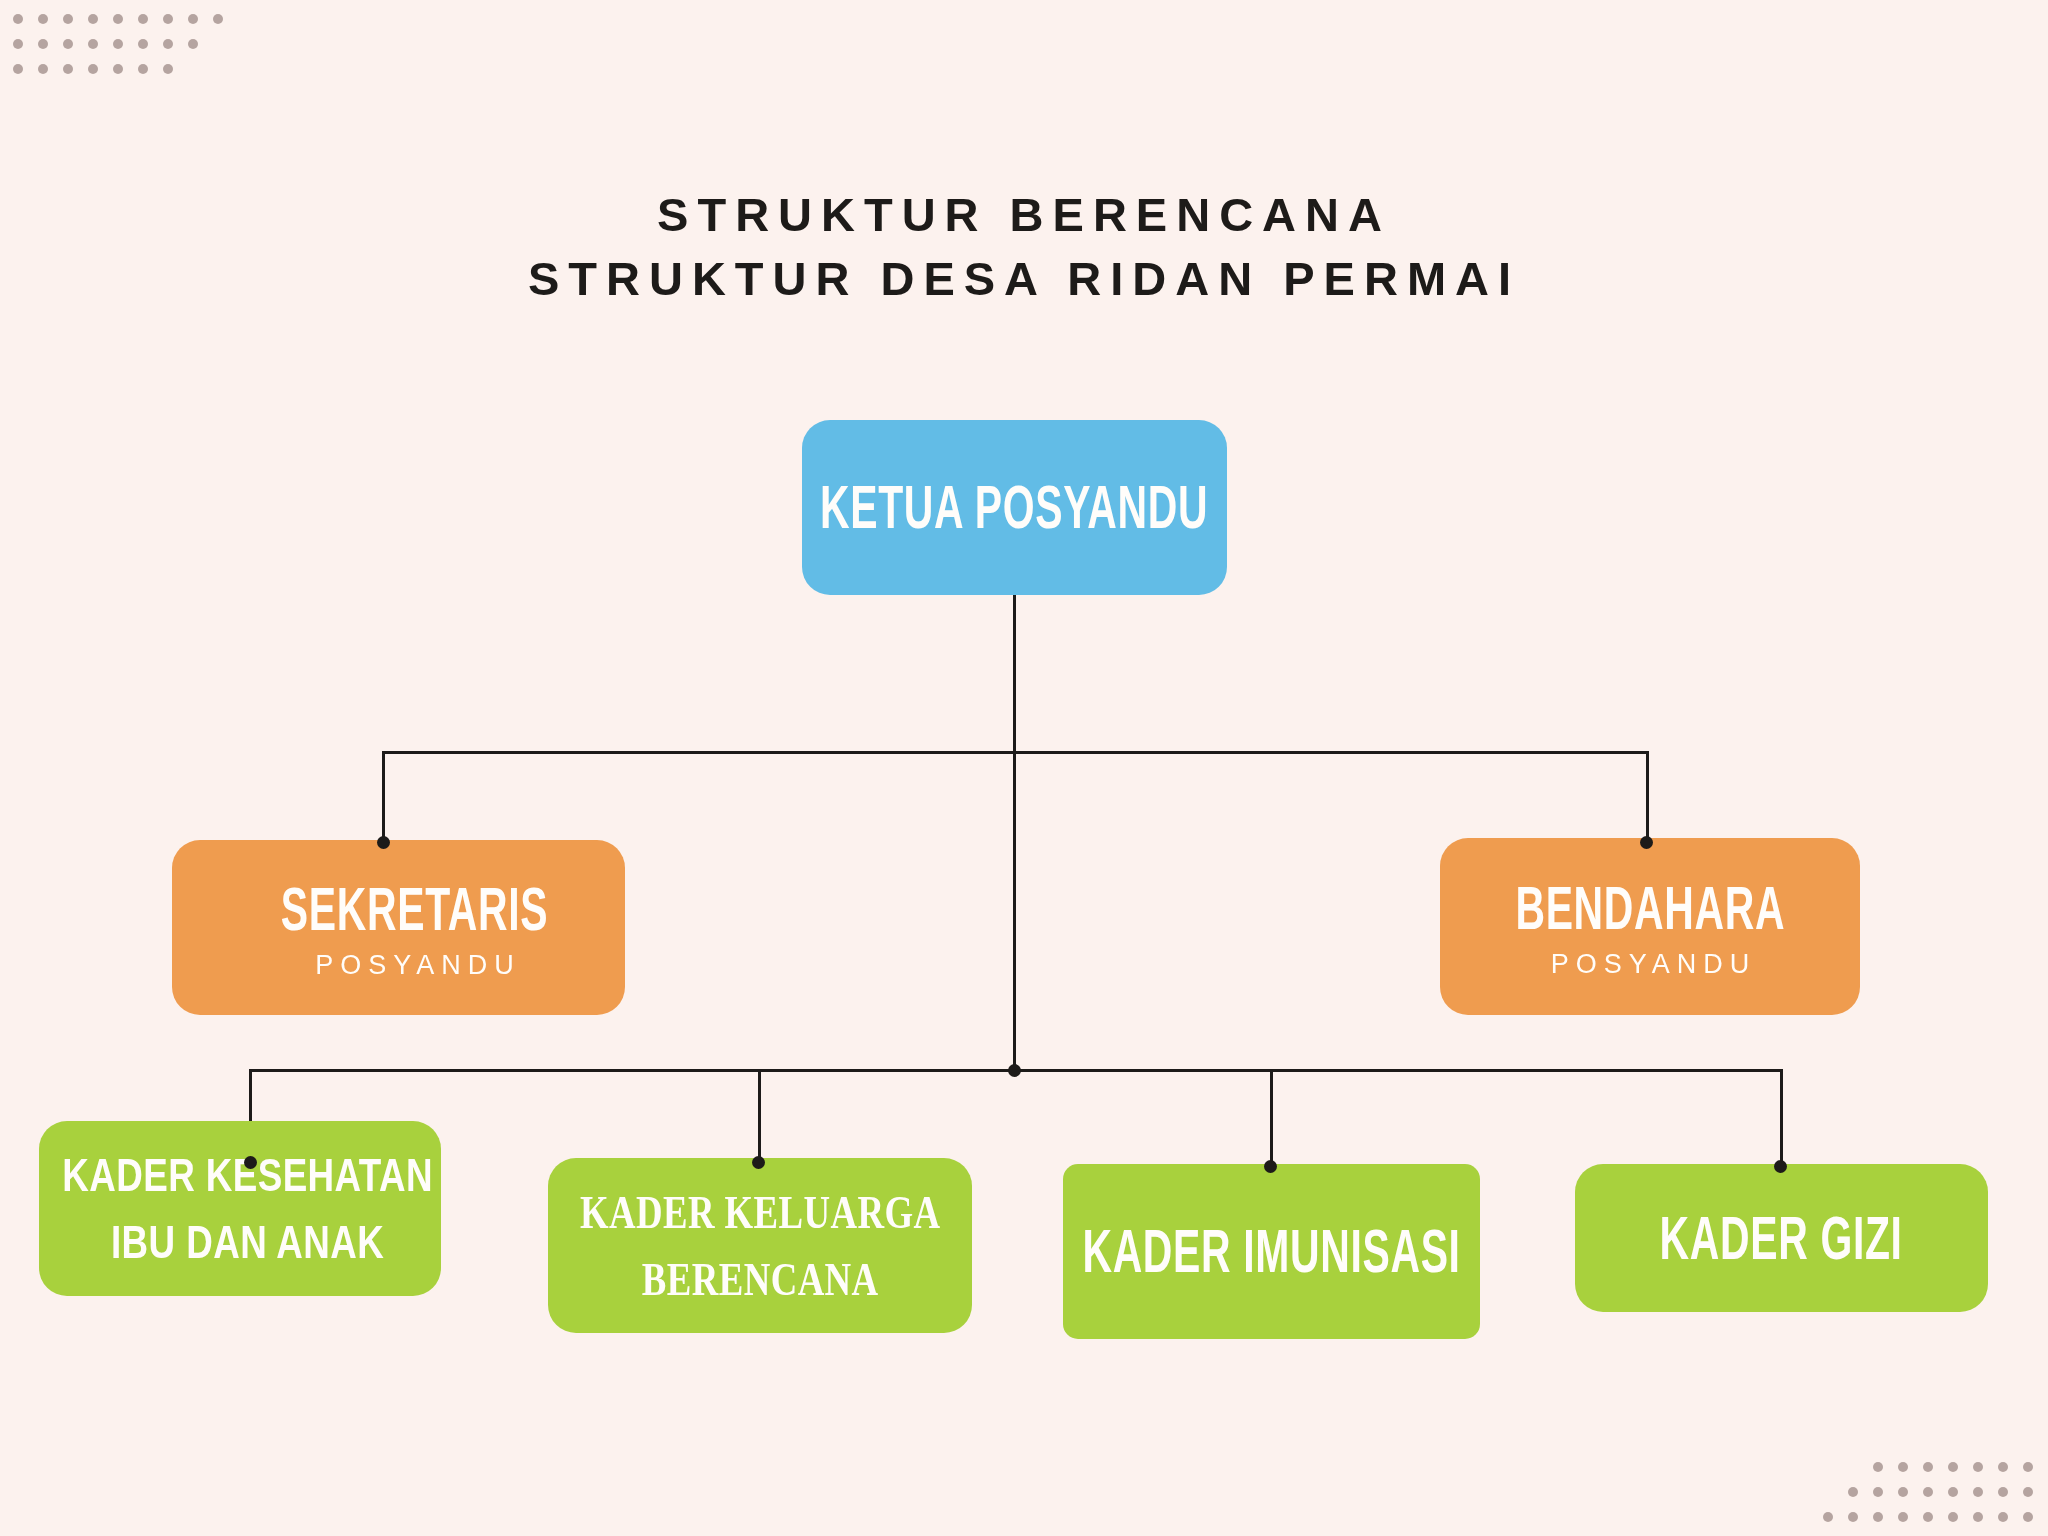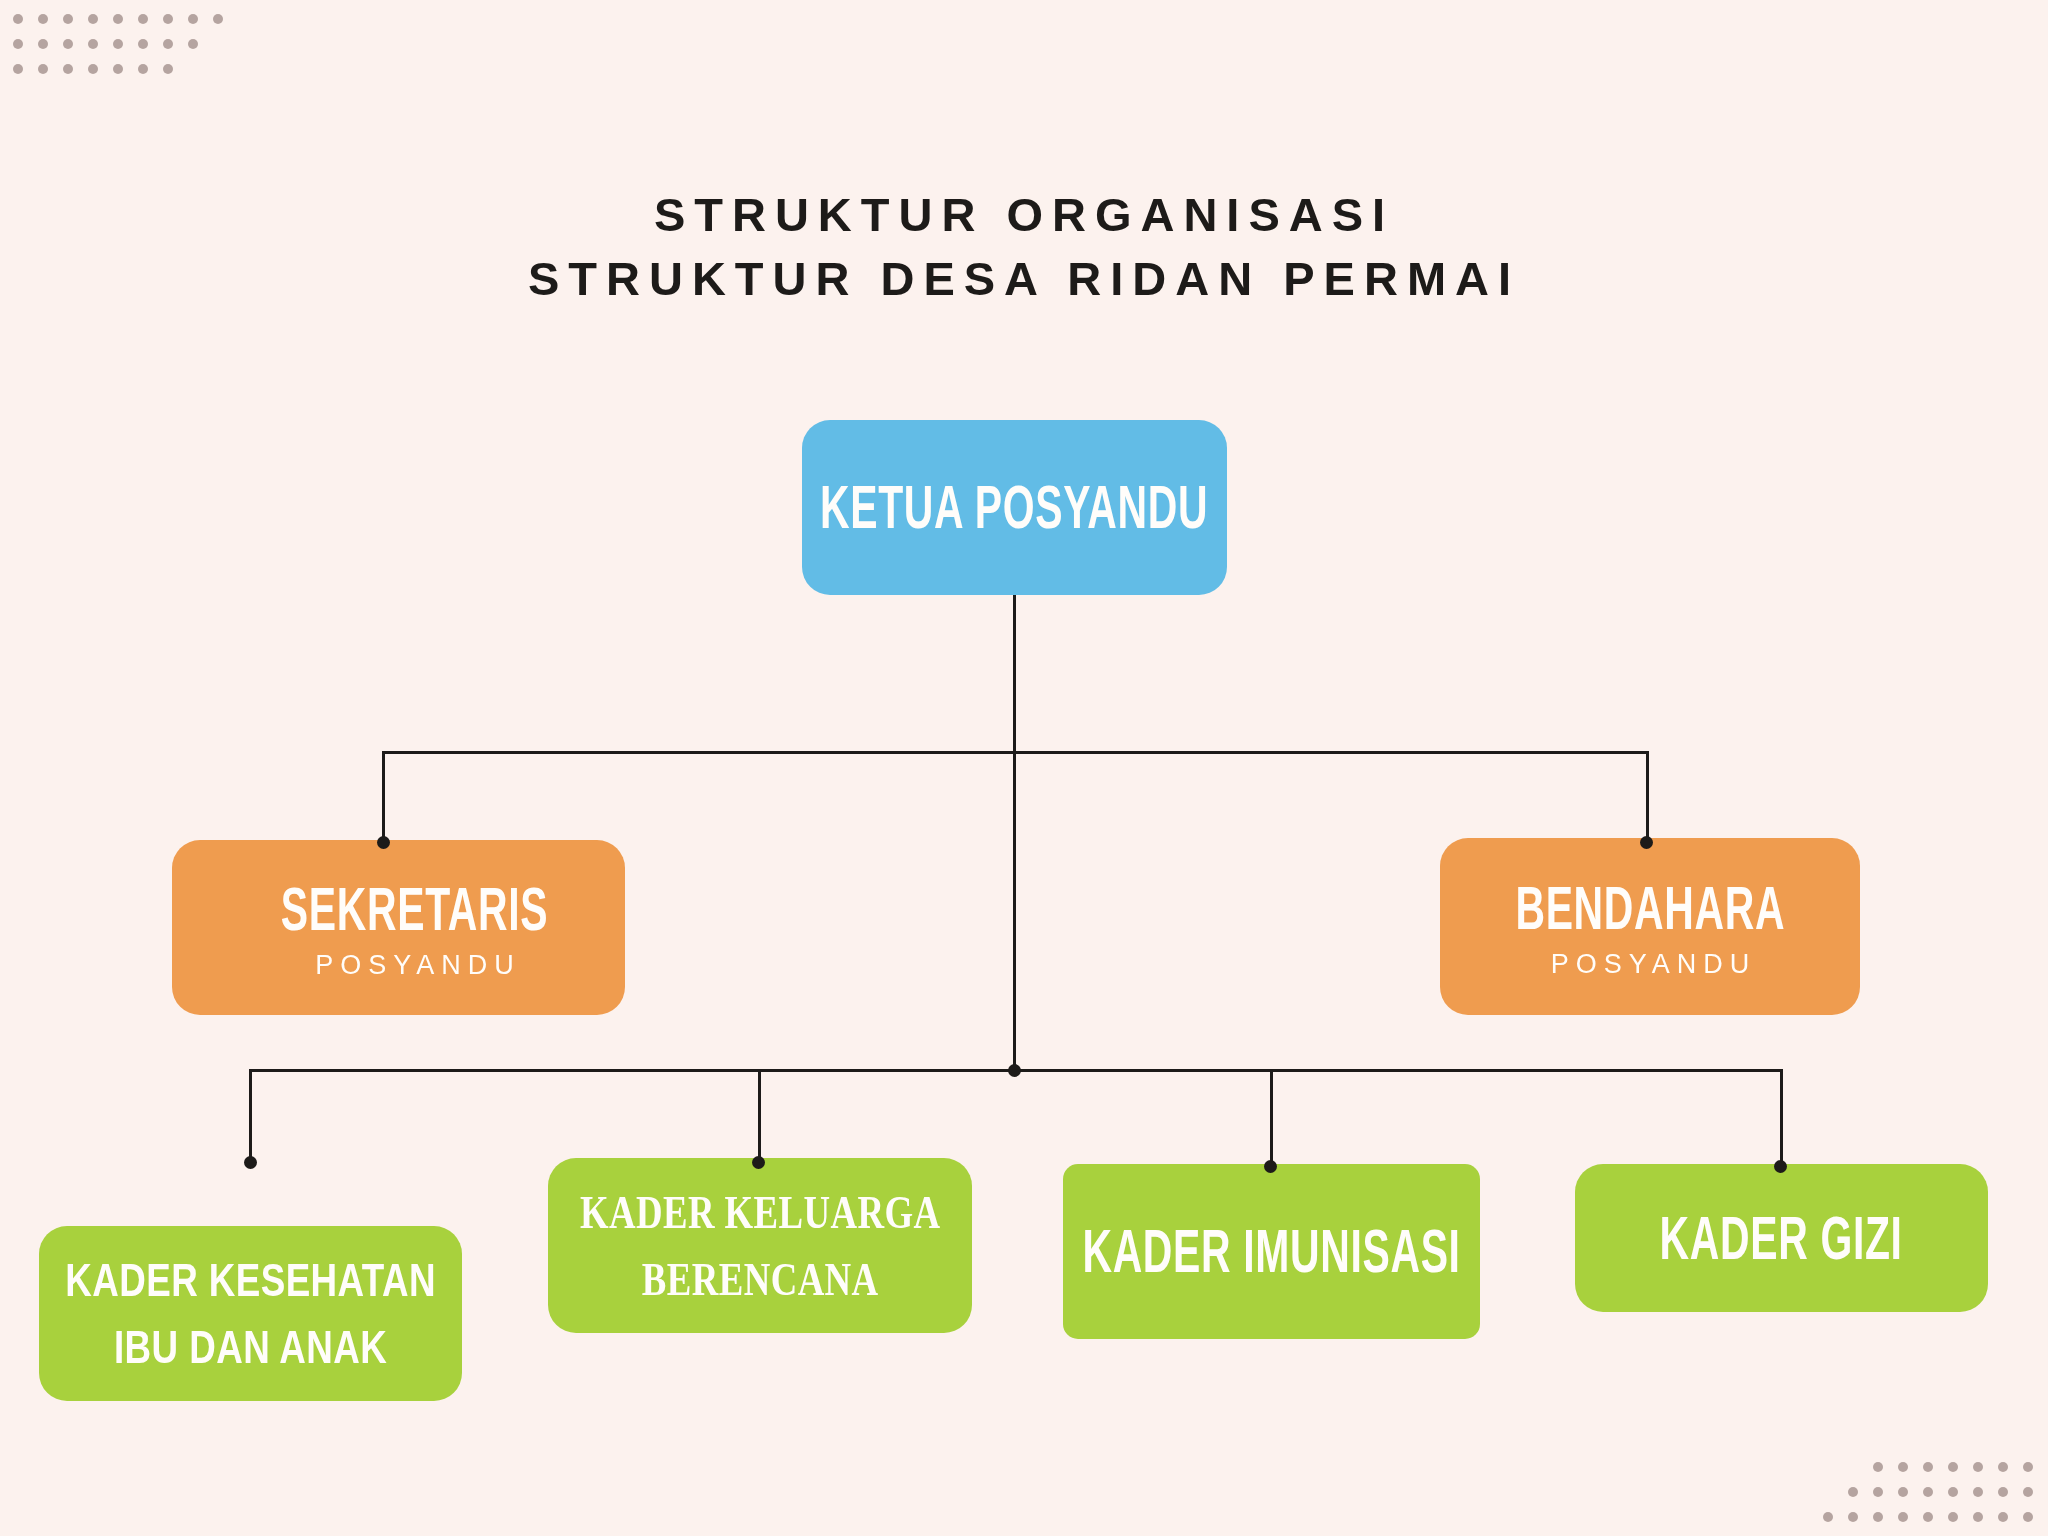--- a/index.html
+++ b/index.html
@@ -150,21 +150,21 @@
         <span class="deco-dot"></span>
         <span class="deco-dot"></span>
         <span class="deco-dot"></span>
         <span class="deco-dot"></span>
         <span class="deco-dot"></span>
         <span class="deco-dot"></span>
       </div>
     </div>
 
   <header class="title">
-    <div class="title-line">STRUKTUR ORGANISASI</div>
+    <div class="title-line">STRUKTUR BERENCANA</div>
     <div class="title-line">STRUKTUR DESA RIDAN PERMAI</div>
   </header>
 
   <div class="line v" style="left:1013px; top:594px; height:478px;"></div>
   <div class="line h" style="left:382px;  top:751px; width:1267px;"></div>
   <div class="line v" style="left:382px;  top:751px; height:92px;"></div>
   <div class="line v" style="left:1646px; top:751px; height:92px;"></div>
   <div class="line h" style="left:249px;  top:1069px; width:1534px;"></div>
   <div class="line v" style="left:249px;  top:1069px; height:94px;"></div>
   <div class="line v" style="left:758px;  top:1069px; height:94px;"></div>
@@ -192,21 +192,21 @@
     <span class="sublabel">POSYANDU</span>
   </section>
 
   <section class="node orange" style="left:1440px; top:838px; width:420px; height:177px;">
     <span class="cond-lg">
       <span>BENDAHARA</span>
     </span>
     <span class="sublabel">POSYANDU</span>
   </section>
 
-  <section class="node green" style="left:39px; top:1226px; width:423px; height:175px;">
+  <section class="node green" style="left:39px; top:1121px; width:386px; height:175px;padding-left:16px;">
     <span class="cond-sm">
       <span>KADER KESEHATAN</span>
       <span>IBU DAN ANAK</span>
     </span>
   </section>
 
   <section class="node green" style="left:548px; top:1158px; width:424px; height:175px;font-family:Liberation Serif, serif;">
     <span class="cond-sm">
       <span>KADER KELUARGA</span>
       <span>BERENCANA</span>

